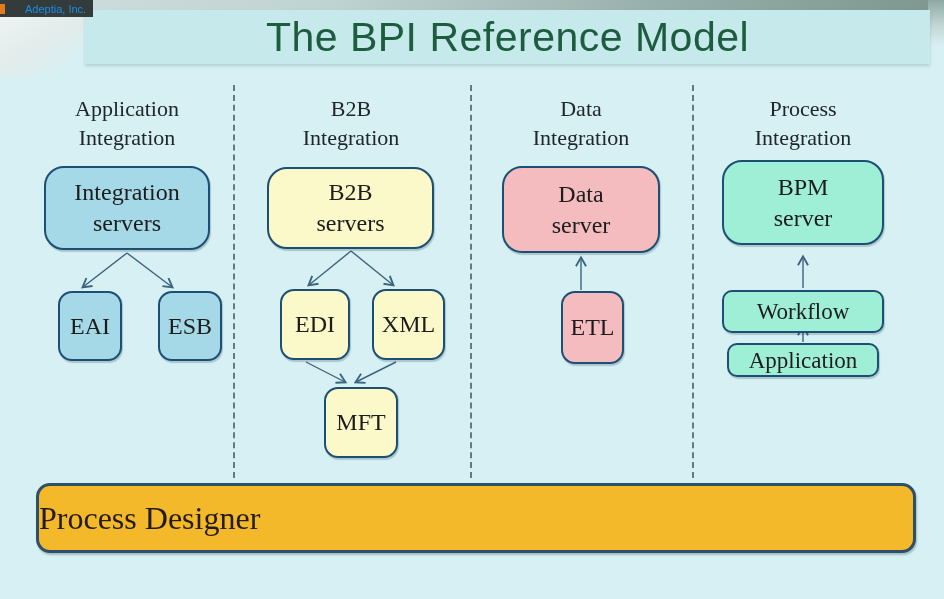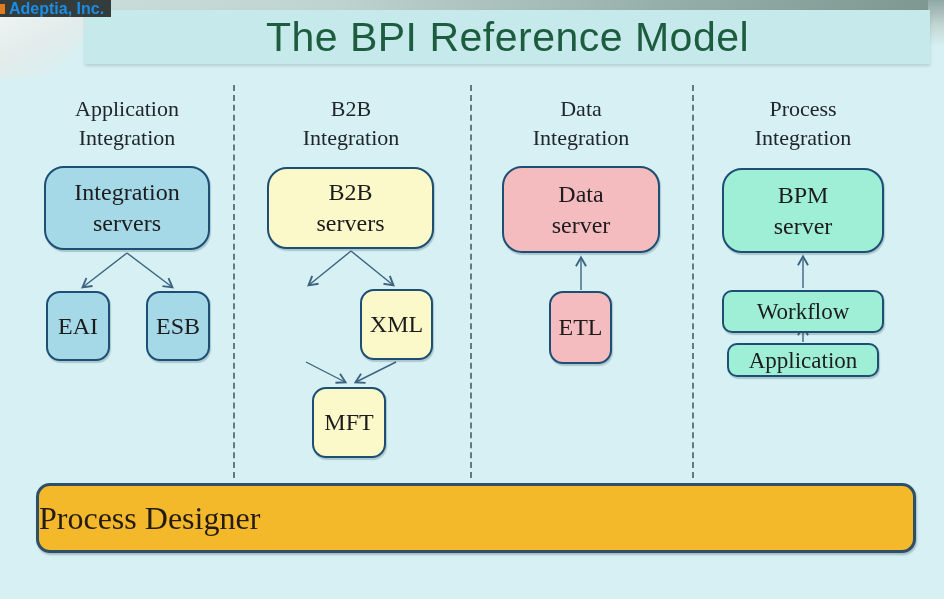--- a/index.html
+++ b/index.html
@@ -13,40 +13,40 @@
     background:linear-gradient(90deg,#cfe0de 0%,#bfd3d0 35%,#97afaa 70%,#7d968f 100%);}
   .corner-tl{position:absolute;left:0;top:16px;width:86px;height:62px;
     background:linear-gradient(150deg,#eef3f3 0%,#e2eceb 45%,#d7f0f3 90%);
     border-bottom-right-radius:70px;}
   .corner-tr{position:absolute;right:0;top:0;width:16px;height:46px;
     background:linear-gradient(180deg,#8fa8a3 0%,#c3d6d3 55%,#d7f0f3 100%);}
   
   .watermark{position:absolute;left:0;top:0;height:17px;display:flex;align-items:center;
     background:#343b3b;padding:0 7px 0 0;z-index:30;}
   .wm-chip{display:inline-block;width:5px;height:10px;background:#e07b1f;margin-right:4px;}
-  .wm-text{font-family:"Liberation Sans",sans-serif;font-weight:700;font-size:16px;color:#1b8de4;white-space:nowrap;}
+  .wm-text{font-family:"Liberation Sans",sans-serif;font-weight:400;font-size:11px;color:#1b8de4;white-space:nowrap;margin-left:16px;}
   
   .title-band{position:absolute;left:85px;top:10px;width:845px;height:54px;
     background:#c6eaeb;display:flex;align-items:center;justify-content:center;
     box-shadow:0 2px 3px rgba(110,155,160,0.35);}
   .title-band h1{margin:10px;font-family:"Liberation Sans",sans-serif;font-weight:400;
     font-size:41px;color:#1e5c40;letter-spacing:0.5px;}
   
   .divider{position:absolute;top:85px;height:393px;width:0;
     border-left:2px dashed rgba(62,84,86,0.75);}
   
   .col-header{position:absolute;top:94px;width:200px;text-align:center;
     font-size:22px;line-height:29px;color:#20262a;}
   .col-header span{display:block;}
   
   .box{position:absolute;box-sizing:border-box;border:2.5px solid #1d4e74;
     display:flex;flex-direction:column;align-items:center;justify-content:center;
     color:#1c1c1c;text-align:center;box-shadow:1px 1.5px 1px rgba(40,70,90,0.25);}
   .box.main{font-size:24px;line-height:31px;border-radius:20px;}
-  .box.small{font-size:24px;border-radius:14px;}
+  .box.small{font-size:24px;border-radius:14px;margin-left:12px;}
   .box.slim{font-size:23px;border-radius:10px;line-height:23px;}
   .blue{background:#a6d9e8;}
   .yellow{background:#fbf8c9;}
   .pink{background:#f5bcc0;}
   .mint{background:#9fefd6;}
   
   .arrows{position:absolute;left:0;top:0;width:944px;height:599px;pointer-events:none;}
   
   .footer-bar{position:absolute;left:36px;top:483px;width:880px;height:70px;box-sizing:border-box;
     background:#f4b82b;border:3px solid #2d5068;border-radius:14px;
@@ -119,36 +119,39 @@
     <span>EAI</span>
   </div>
   <div class="box small blue" style="left:146px;top:291px;width:64px;height:70px">
     <span>ESB</span>
   </div>
 
   <div class="box main yellow" style="left:267px;top:167px;width:167px;height:82px">
     <span>B2B</span>
     <span>servers</span>
   </div>
+  <div class="box small yellow" style="left:268px;top:289px;width:70px;height:71px">
+    <span>EDI</span>
+  </div>
   <div class="box small yellow" style="left:360px;top:289px;width:73px;height:71px">
     <span>XML</span>
   </div>
   <div class="box small yellow" style="left:312px;top:387px;width:74px;height:71px">
     <span>MFT</span>
   </div>
 
   <div class="box main pink" style="left:502px;top:166px;width:158px;height:87px">
     <span>Data</span>
     <span>server</span>
   </div>
   <div class="box small pink" style="left:549px;top:291px;width:63px;height:73px">
     <span>ETL</span>
   </div>
 
-  <div class="box main mint" style="left:722px;top:168px;width:162px;height:85px">
+  <div class="box main mint" style="left:722px;top:160px;width:162px;height:85px">
     <span>BPM</span>
     <span>server</span>
   </div>
   <div class="box slim mint" style="left:722px;top:290px;width:162px;height:43px">
     <span>Workflow</span>
   </div>
   <div class="box slim mint" style="left:727px;top:343px;width:152px;height:34px">
     <span>Application</span>
   </div>
 

